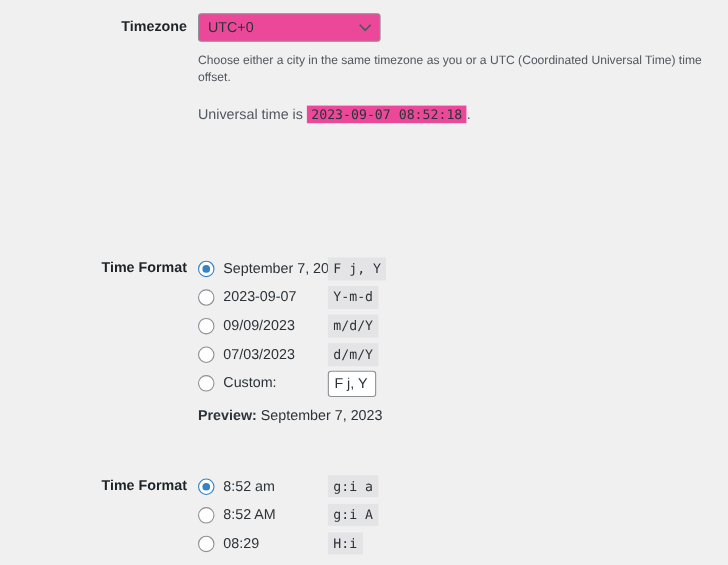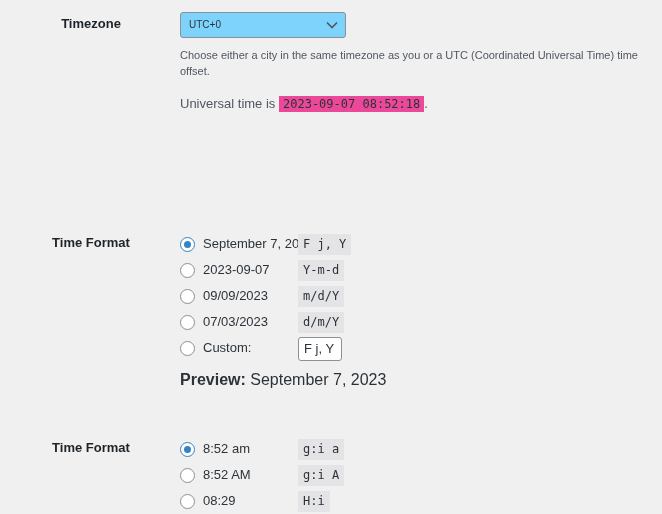--- a/index.html
+++ b/index.html
@@ -23,21 +23,21 @@
   }
 
   table.form-table {
     border-collapse: collapse;
     width: 662px;
     table-layout: fixed;
   }
   table.form-table th {
     width: 158px;
     padding: 14px 10px 14px 12px;
-    text-align: center;
+    text-align: right;
     vertical-align: top;
     font-weight: bold;
     font-size: 13px;
     line-height: 1.3;
     color: #1d2327;
   }
   table.form-table td {
     padding: 12px 10px 12px 0;
     vertical-align: top;
     line-height: 1.4;
@@ -47,29 +47,29 @@
   tr.row-timezone td { padding-top: 12px; padding-bottom: 16px; }
   tr.row-dateformat th { padding-top: 106px; }
   tr.row-dateformat td { padding-top: 104px; }
   tr.row-timeformat th { padding-top: 20px; }
   tr.row-timeformat td { padding-top: 18px; }
 
   
   .wp-select {
     position: relative;
     display: inline-block;
-    background: #7dd3fc;
+    background: #ec4899;
     border: 1px solid #8c8f94;
     border-radius: 3px;
     box-shadow: 0 0 0 transparent;
     box-sizing: border-box;
     height: 26px;
     line-height: 24px;
     padding: 0 26px 0 8px;
-    font-size: 10px;
+    font-size: 13px;
     color: #2c3338;
     white-space: nowrap;
     cursor: pointer;
     vertical-align: top;
   }
   .wp-select.timezone-select { width: 166px; }
   .wp-select .chevron {
     position: absolute;
     right: 7px;
     top: 0;
@@ -169,21 +169,21 @@
     background: #ffffff;
     font-family: "Liberation Sans", sans-serif;
     font-size: 13px;
     color: #2c3338;
     padding: 0 5px;
     line-height: 22px;
     outline: none;
   }
 
   .preview-line {
-    font-size: 16px;
+    font-size: 13px;
     color: #2c3338;
     margin-top: 9px;
     line-height: 1.4;
   }
   .preview-line .preview-label { font-weight: bold; }
 </style>
 </head>
 <body>
 
 <div class="settings-form">

